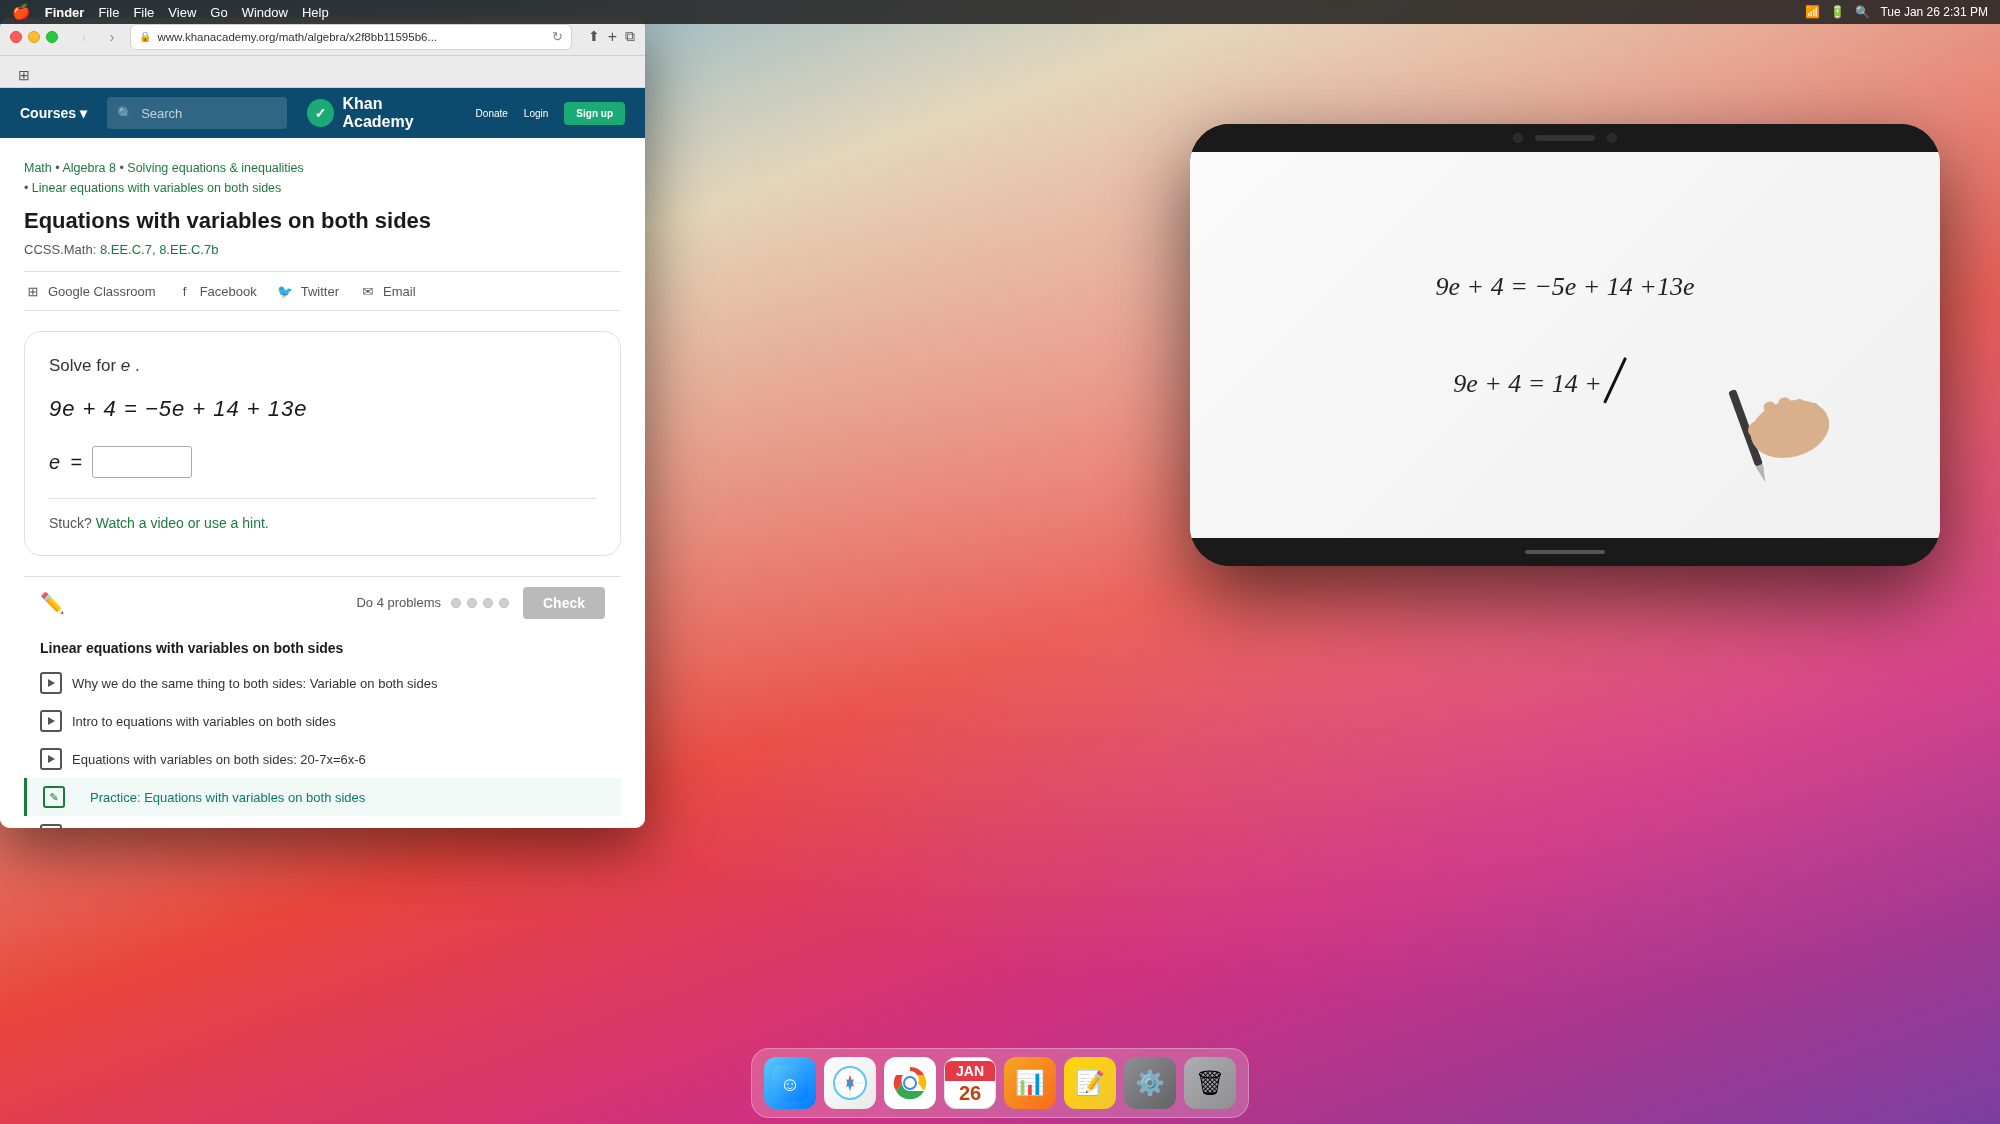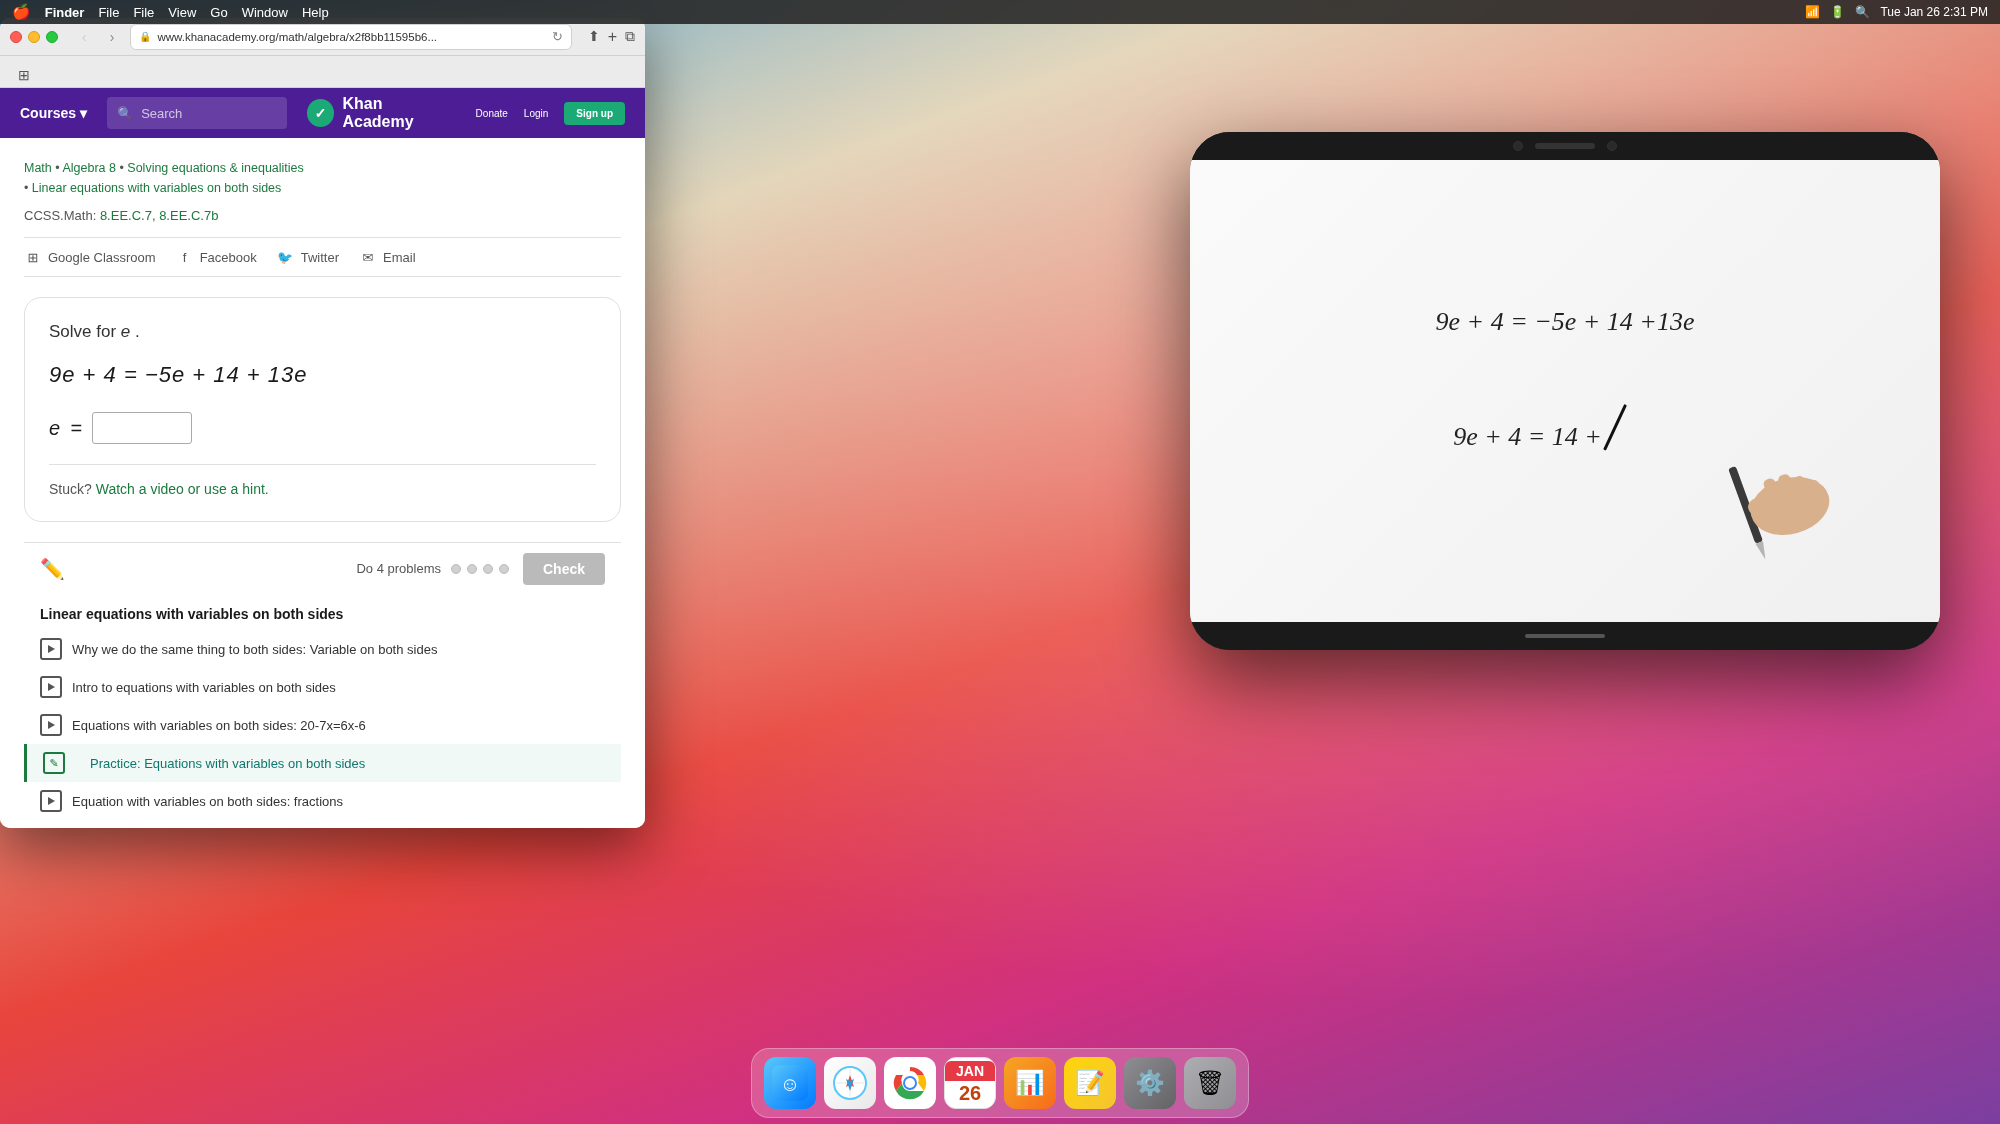--- a/index.html
+++ b/index.html
@@ -175,21 +175,21 @@
       border-bottom: 1px solid #d0d0d0;
     }
     .browser-tab-icon {
       font-size: 11px;
       color: #555;
       padding: 4px 8px;
     }
 
     
     .ka-nav {
-      background: #4c1d95;
+      background: #0c4a6e;
       height: 50px;
       display: flex;
       align-items: center;
       padding: 0 20px;
       gap: 20px;
     }
     .ka-courses-btn {
       color: #fff;
       font-size: 14px;
       font-weight: 600;
@@ -464,24 +464,24 @@
       align-items: center;
       justify-content: center;
       font-size: 11px;
       color: #1c7a3e;
       flex-shrink: 0;
     }
 
     
     .phone-wrapper {
       position: absolute;
-      top: 132px;
+      top: 124px;
       right: 60px;
       width: 750px;
-      height: 518px;
+      height: 442px;
       z-index: 5;
     }
     .phone-frame {
       width: 100%;
       height: 100%;
       background: #1a1a1a;
       border-radius: 40px;
       box-shadow: 0 30px 80px rgba(0,0,0,0.6), inset 0 0 0 2px #3a3a3a;
       overflow: hidden;
       display: flex;
@@ -648,20 +648,21 @@
       <a href="#">Math</a>
       <span> • </span>
       <a href="#">Algebra 8</a>
       <span> • </span>
       <a href="#">Solving equations &amp; inequalities</a>
       <br>
       <span> • </span>
       <a href="#">Linear equations with variables on both sides</a>
     </div>
 
+    <h1 class="page-title">Equations with variables on both sides</h1>
 
     <div class="ccss-line">
       <span>CCSS.Math:</span>
       <a href="#" class="ccss-link">8.EE.C.7</a>,
       <a href="#" class="ccss-link">8.EE.C.7b</a>
     </div>
 
     <div class="share-bar">
       <a href="#" class="share-item">
         <span class="share-icon">⊞</span>

